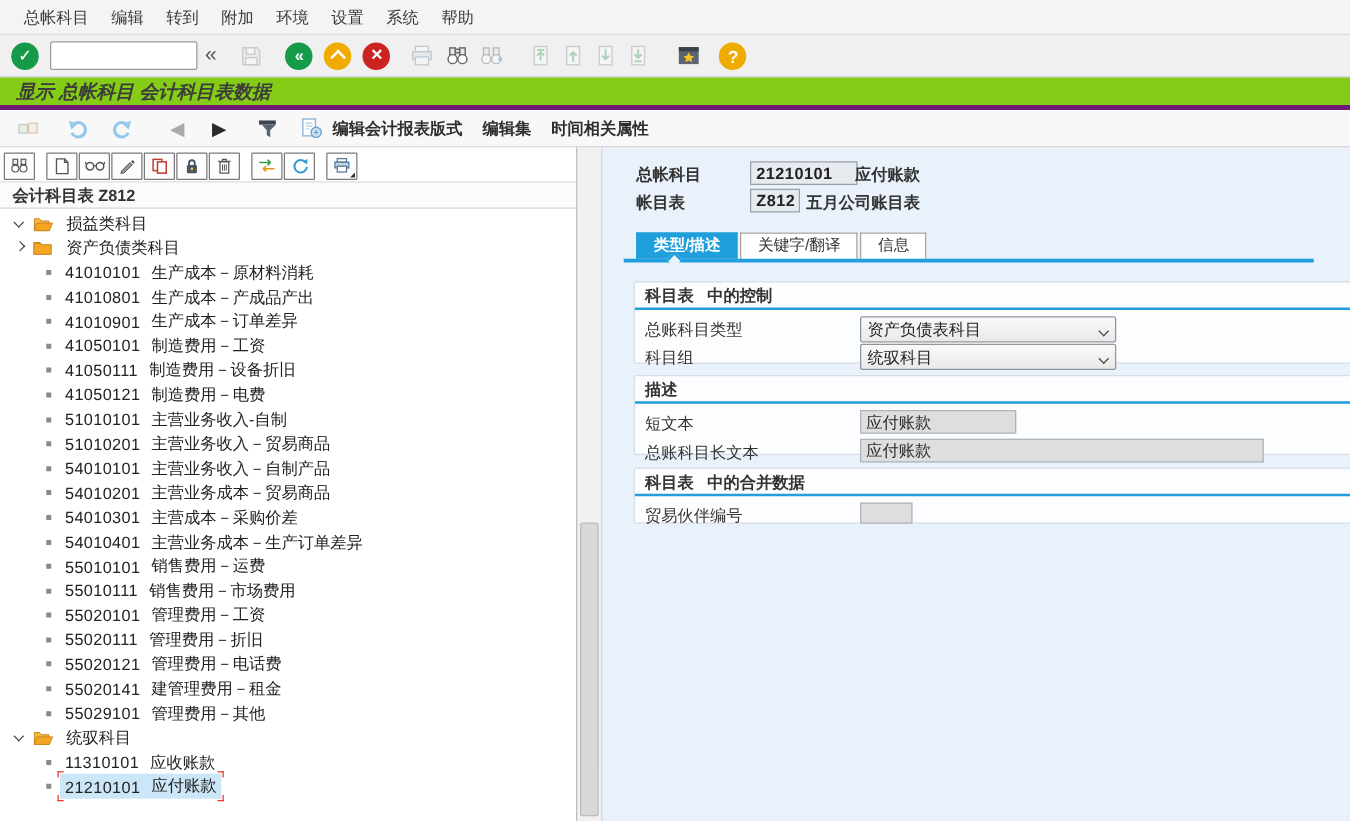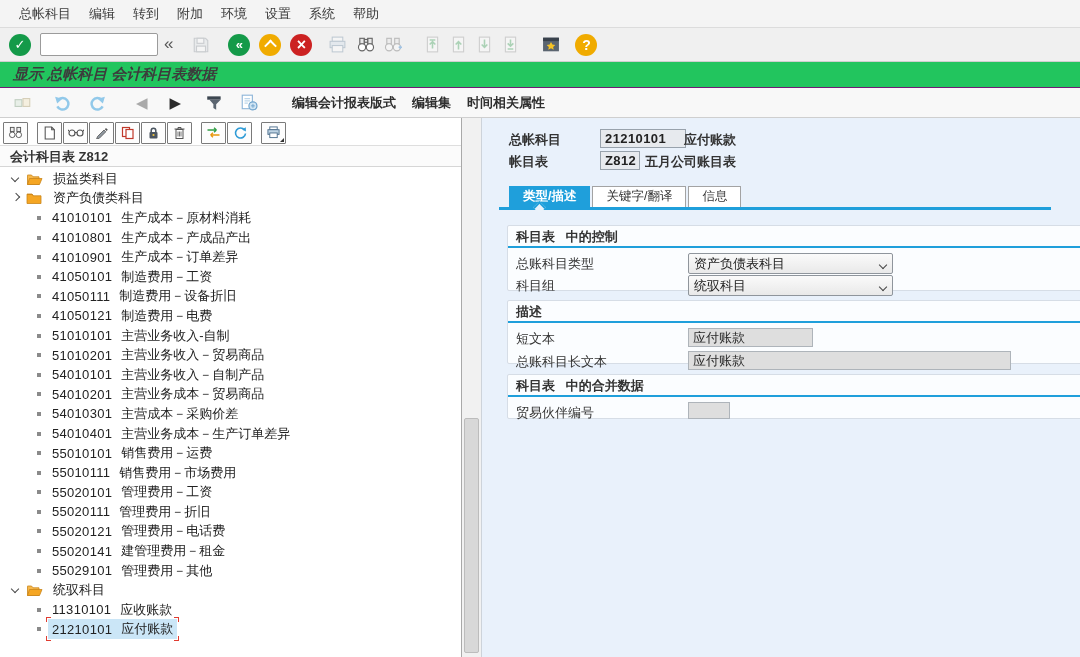--- a/index.html
+++ b/index.html
@@ -18,21 +18,21 @@
   .circ.yellow { background:#f0ab00; }
   .circ.red { background:#cc2222; }
   .circ.orange { background:#f0ab00; }
   .cmd-input { width:118px; height:23px; border:1px solid #9b9b9b; background:#fff; margin-left:9px; padding:0 4px; font-size:13px; border-radius:2px; }
   .chev-collapse { font-size:17px; color:#555; margin:0 7px 2px 6px; }
   .tico { display:flex; align-items:center; justify-content:center; flex:none; }
   .disabled { opacity:.38; }
   .chup { width:9px; height:9px; border-left:2.5px solid #fff; border-top:2.5px solid #fff; transform:rotate(45deg) translate(1px,1px); }
 
   
-  .titlebar { position:absolute; top:62px; left:0; right:0; height:26px; background:#22c55e; border-bottom:1px solid #701a75; display:flex; align-items:center; padding-left:13px; }
+  .titlebar { position:absolute; top:62px; left:0; right:0; height:26px; background:#84cc16; border-bottom:4px solid #701a75; display:flex; align-items:center; padding-left:13px; }
   .titlebar .t { font-size:15px; font-weight:bold; font-style:italic; color:#3c3c3c; }
 
   
   .apptoolbar { position:absolute; top:88px; left:0; right:0; height:30px; background:#f8f8f8; border-bottom:1px solid #cfcfcf; display:flex; align-items:center; }
   .tri { font-size:15px; }
   .txtbtn { background:none; border:none; font-family:inherit; font-size:13px; font-weight:bold; color:#2e2e2e; padding:4px 8px; cursor:default; }
 
   
   .content { position:absolute; top:118px; left:0; right:0; bottom:0; display:flex; }
 
@@ -212,21 +212,21 @@
         </svg>
     </span>
     <span class="tico" style="margin-left:16px">
       <svg width="18" height="17" viewBox="0 0 16 15">
           <rect x="2" y="1" width="9" height="12" fill="#fff" stroke="#8fb6d9"></rect>
           <path d="M4 4h5M4 6h5M4 8h3" stroke="#bcd6ea" stroke-width="1"></path>
           <circle cx="11.5" cy="10.5" r="3.6" fill="#cfe4f3" stroke="#6fa3cc"></circle>
           <path d="M9.8 10.5h3.4M11.5 8.8v3.4" stroke="#6fa3cc" stroke-width=".8"></path>
         </svg>
     </span>
-    <span style="display:flex;margin-left:26px">
+    <span style="display:flex;">
 
     <button class="txtbtn">编辑会计报表版式</button>
         <button class="txtbtn">编辑集</button>
         <button class="txtbtn">时间相关属性</button>
       </span>
   </div>
 
   <div class="content">
 
     <div class="tree-panel">

